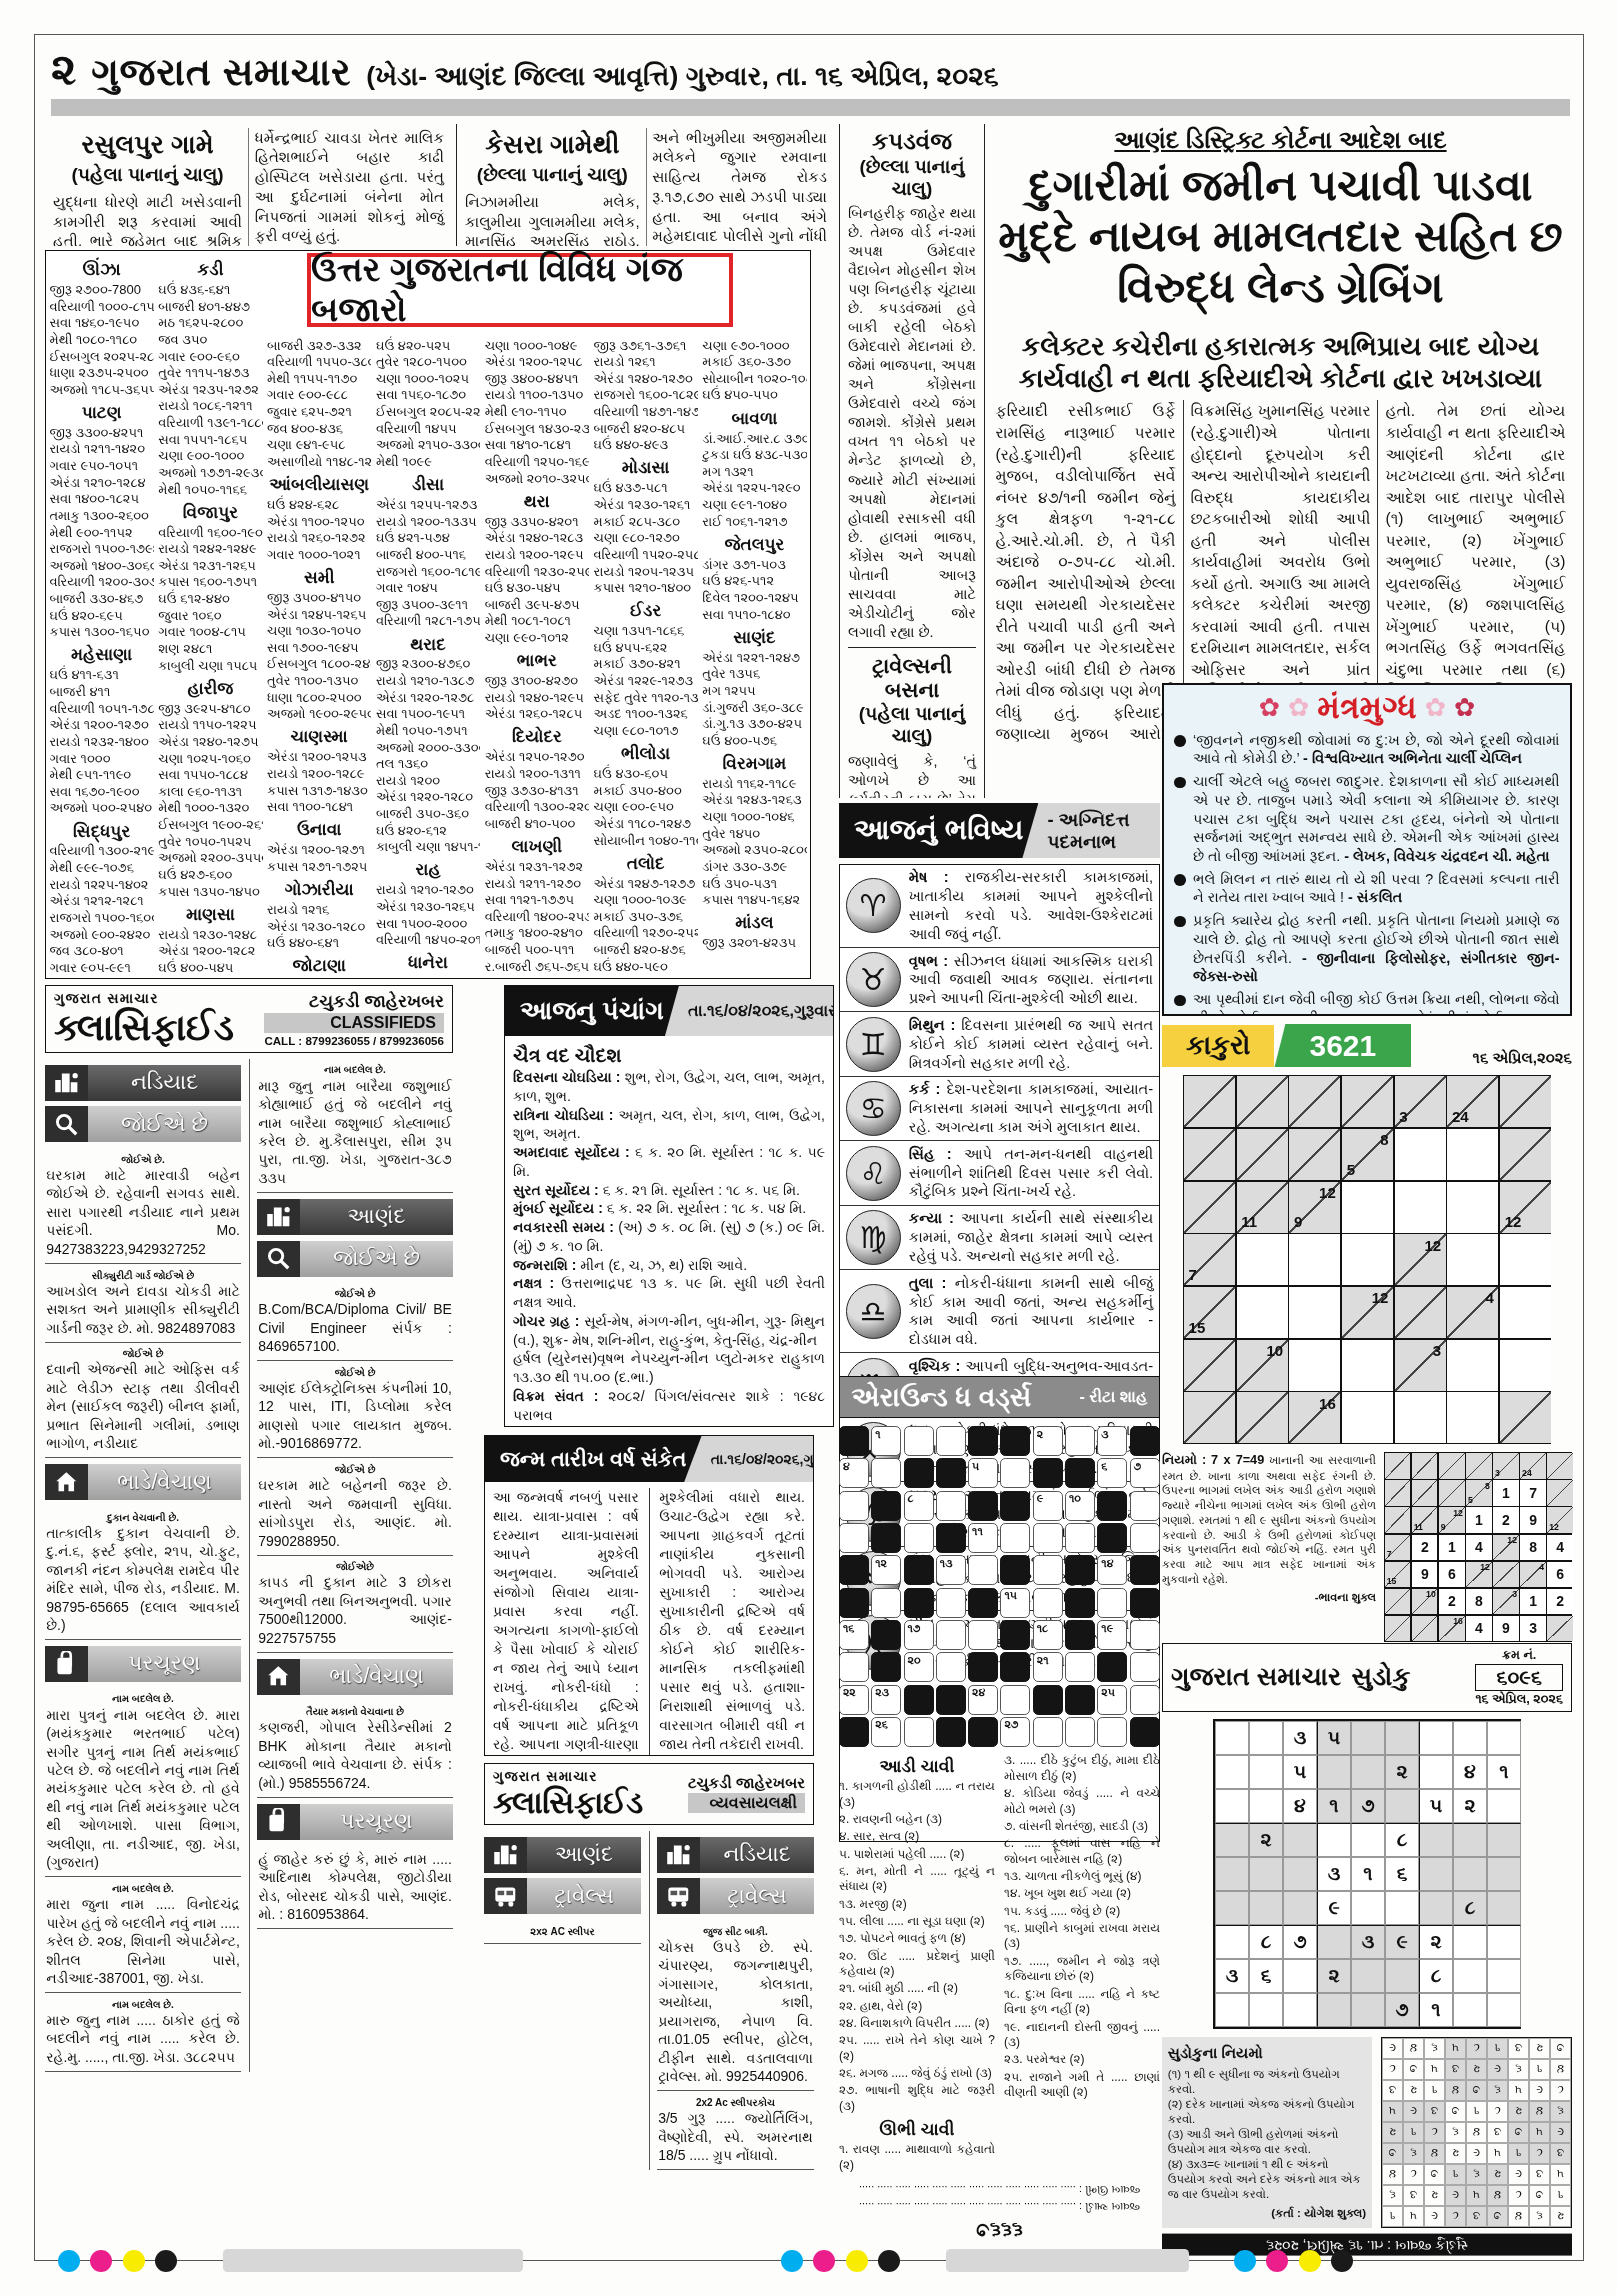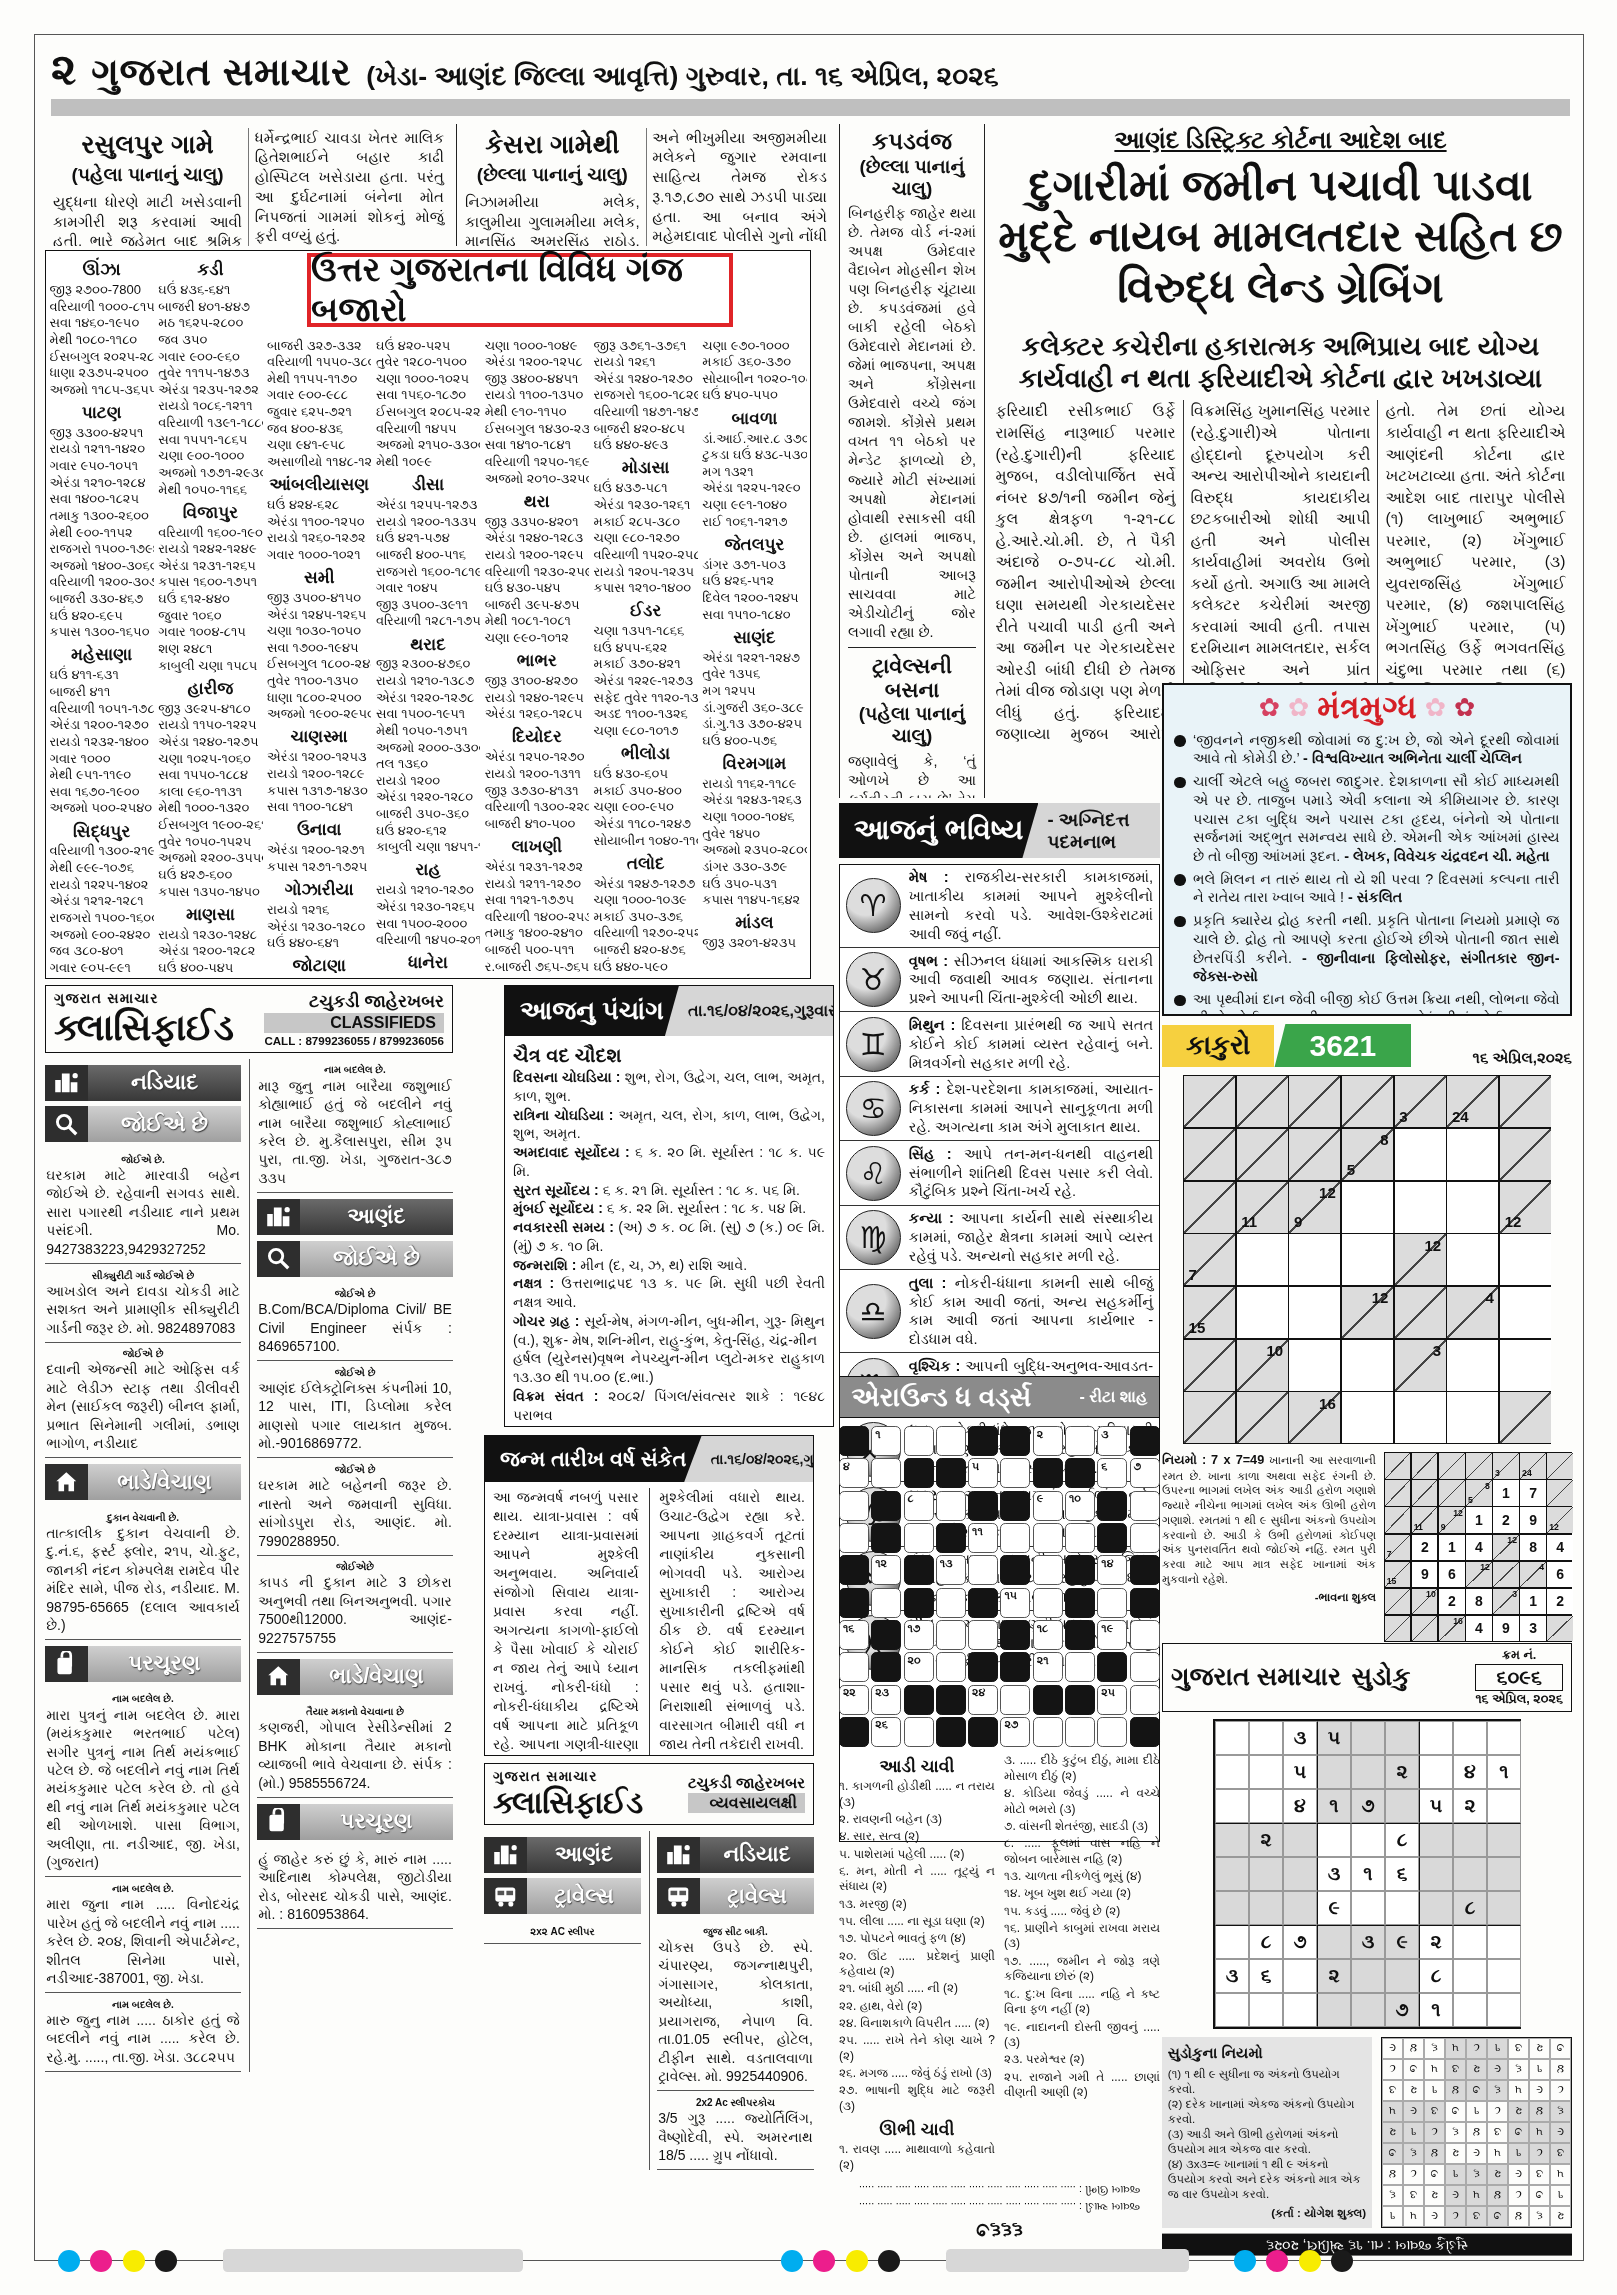--- a/index.html
+++ b/index.html
@@ -111,21 +111,21 @@
   .cllogo .lg{font-size:37px;font-weight:900;letter-spacing:-0.6px}
   .clright{margin-left:auto;text-align:right}
   .clright .t1{font-size:17.3px;font-weight:900}
   .clright .t2{background:#c7c7c7;font-weight:900;font-size:16px;padding:1.2px 8px;margin:1.2px 0}
   .clright .t3{font-size:11.6px;font-weight:700}
   .adcols{display:flex;gap:8px;margin-top:5.8px}
   .adcol{flex:1;min-width:0}
   .tag{display:flex;align-items:center;height:36px;margin:5.8px 0;background:linear-gradient(#cfcfcf,#9f9f9f)}
   .tag .tic{flex:0 0 43px;height:100%;background:#2e2e2e;display:flex;align-items:center;justify-content:center}
   .tag .tic svg{width:26.6px;height:26.6px}
-  .tag .tlb{flex:1;text-align:center;color:#fff;font-weight:700;font-size:21.4px;text-shadow:0.6px 0.6px 1.2px #333}
+  .tag .tlb{flex:1;text-align:center;color:#fff;font-weight:400;font-size:21.4px;text-shadow:0.6px 0.6px 1.2px #333}
   .tag.dark{background:linear-gradient(#6a6a6a,#383838)}
   .ad{border-bottom:1.2px solid #555;padding:4.6px 1.2px;font-size:14px;line-height:1.32;text-align:justify}
   .adh{text-align:center;font-weight:900;font-size:10px}
   
   .plines{padding:5.8px 8px;font-size:14px;line-height:1.34;text-align:justify}
   .pl b{font-weight:900}
   .pl.big{font-size:19.6px;font-weight:900}
   .bybody{display:flex;gap:10.4px;padding:5.8px 8px;font-size:14px;line-height:1.36;text-align:justify}
   .bybody>div{flex:1}
   .bybody>div+div{border-left:1.2px solid #333;padding-left:9.2px}

